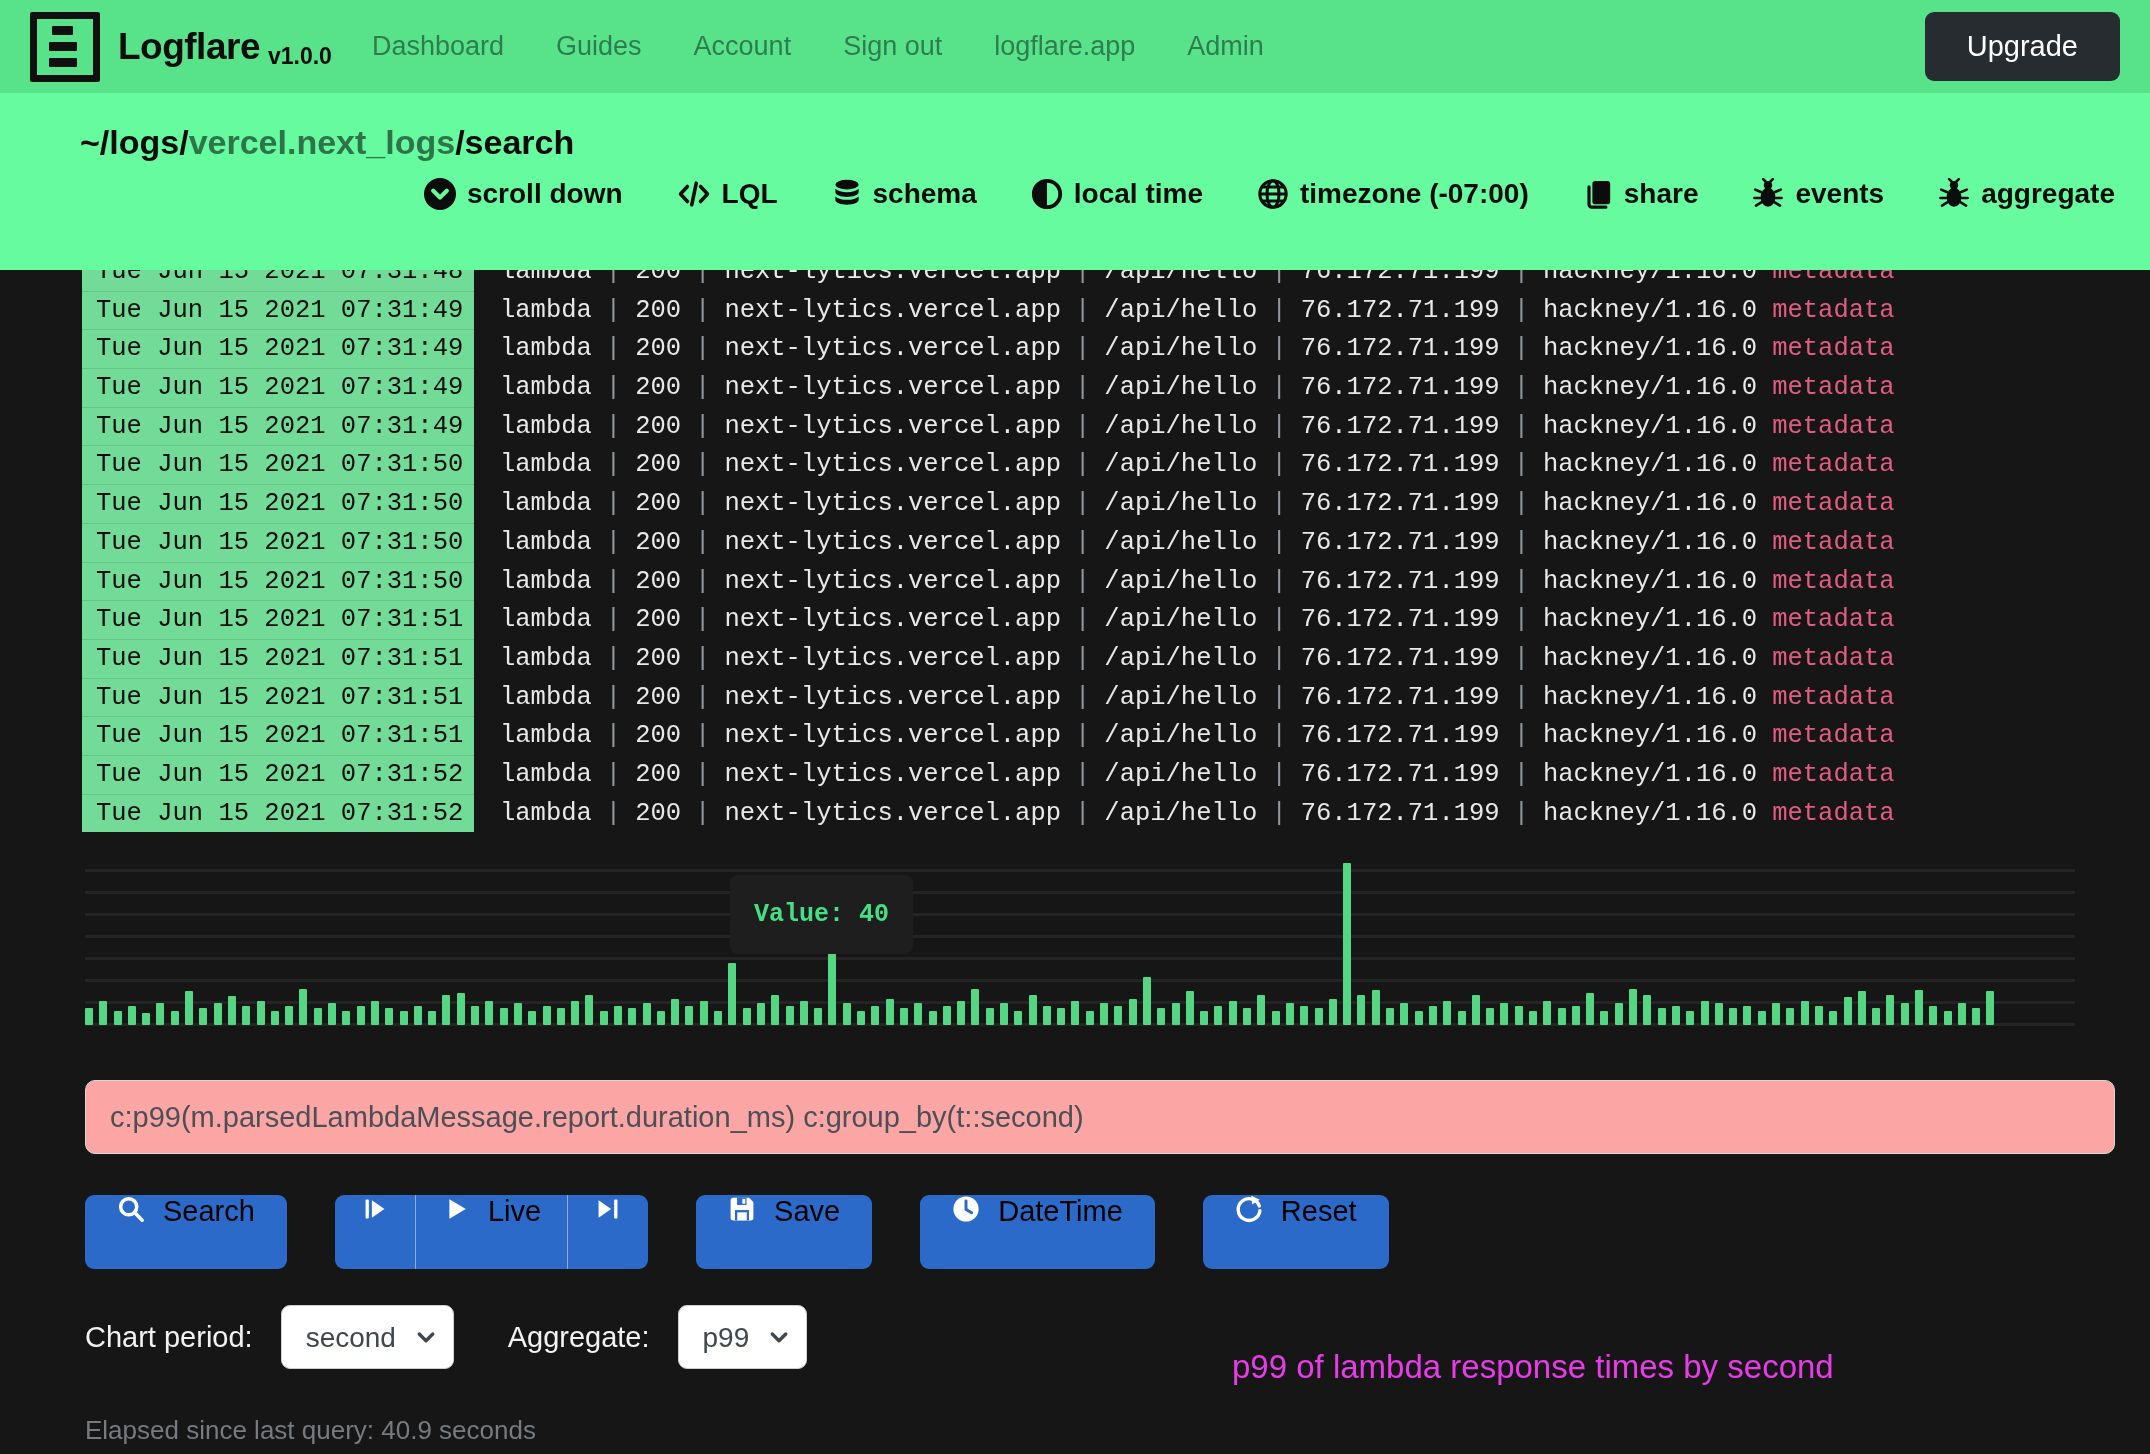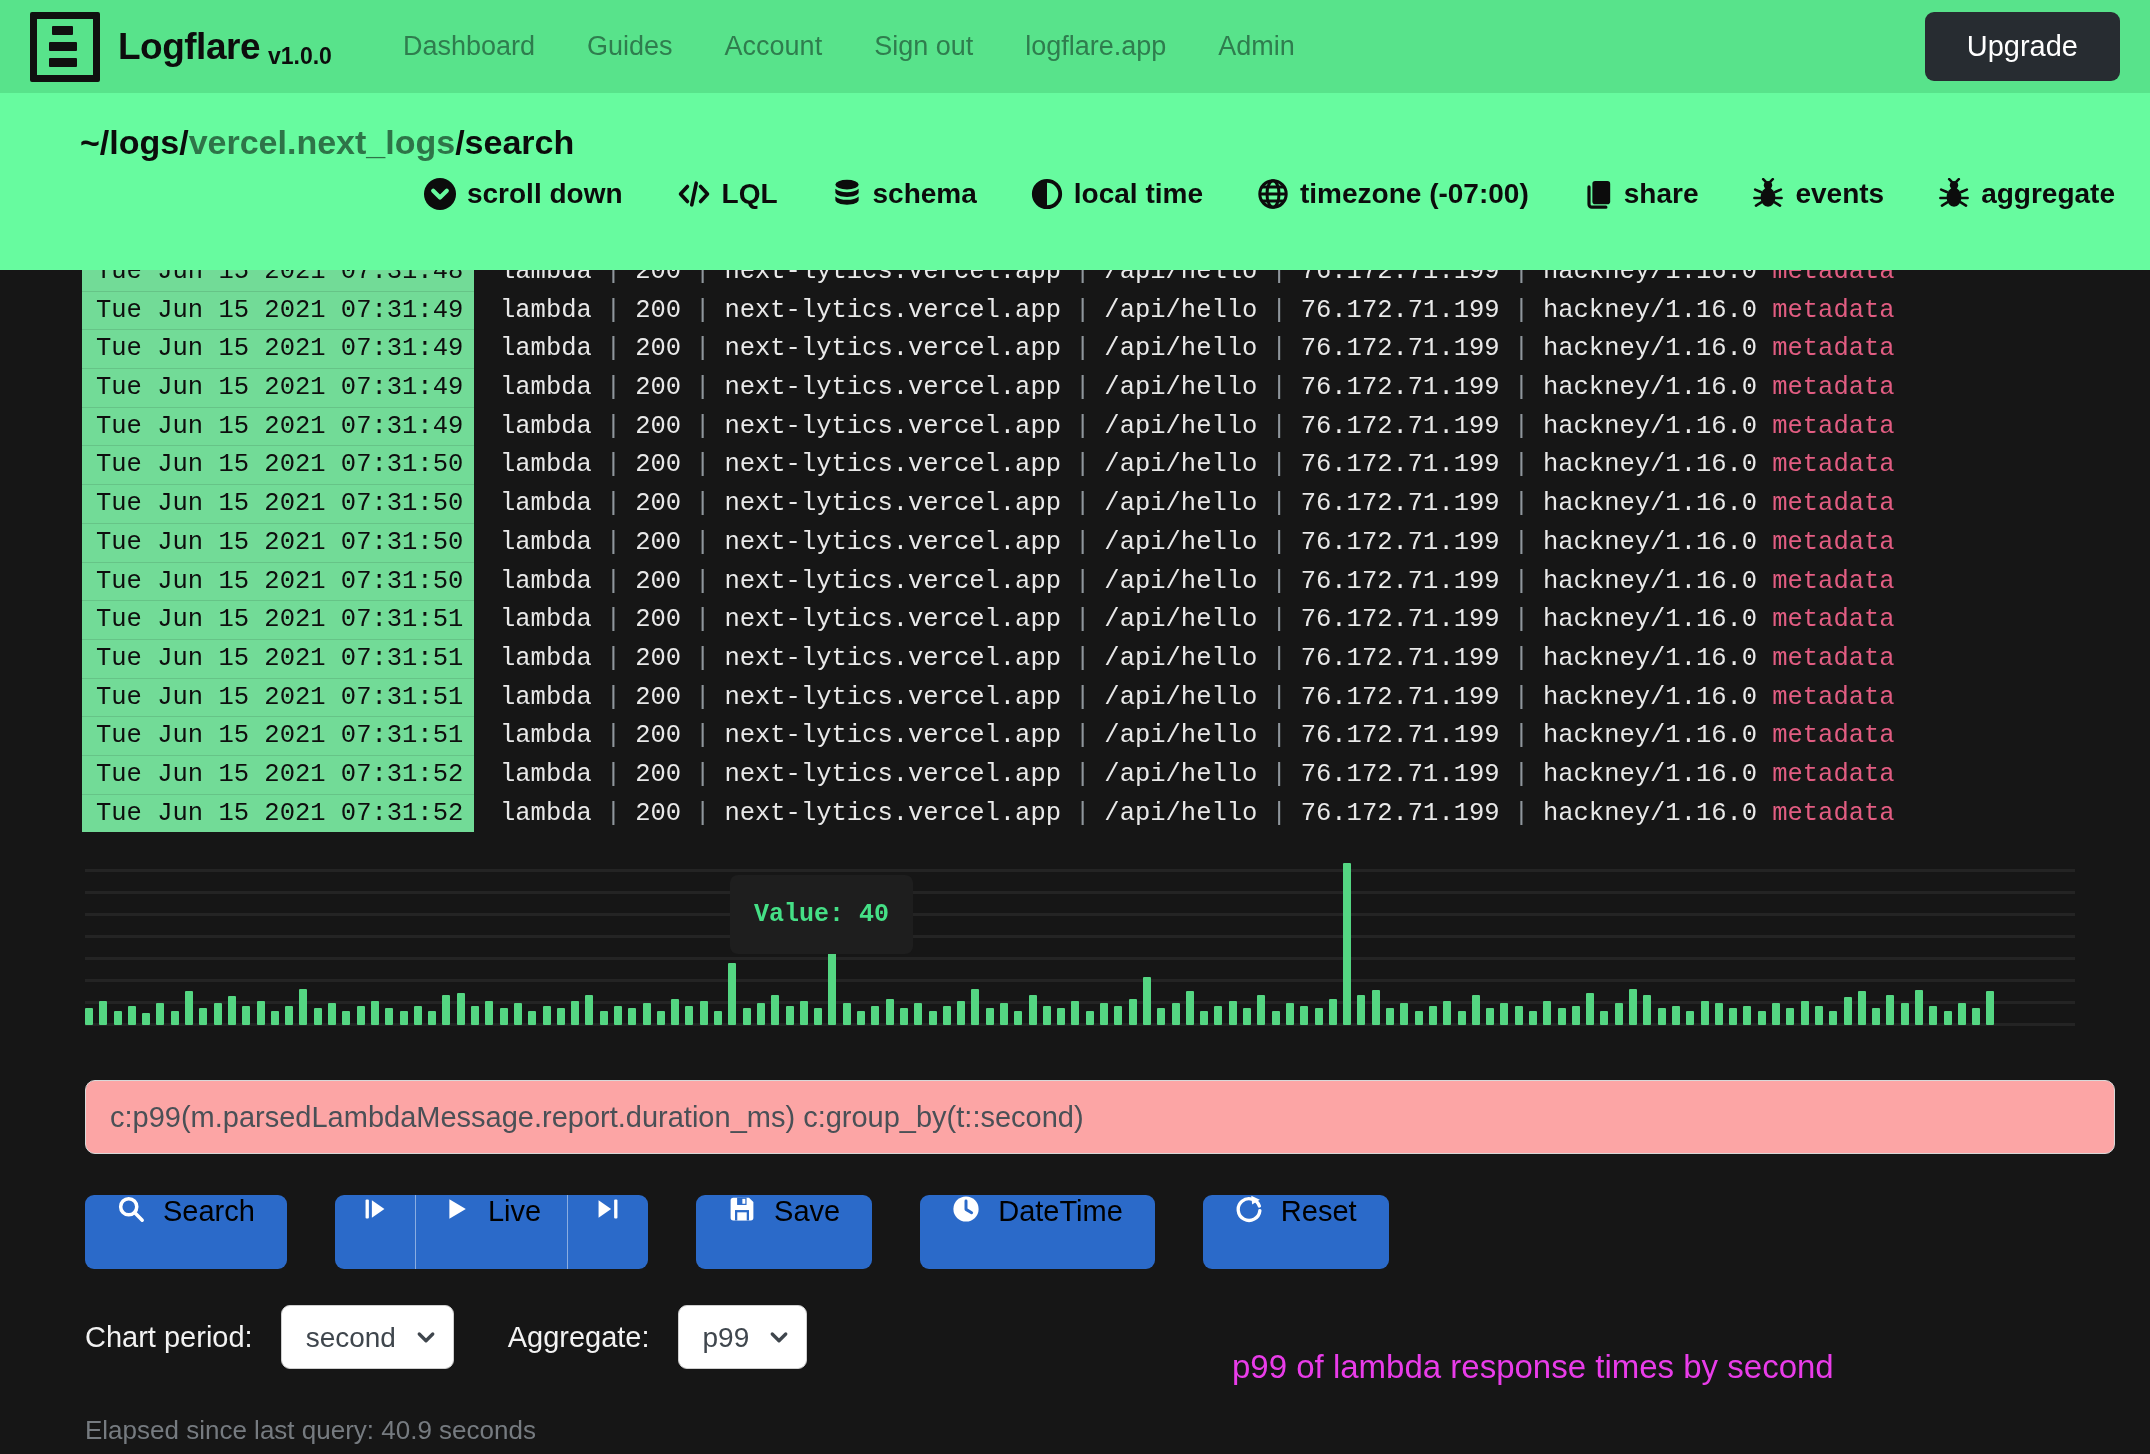--- a/index.html
+++ b/index.html
@@ -9,21 +9,21 @@
 
   
   .navbar { height:93px; background:#58e38b; display:flex; align-items:center; padding:0 30px; }
   .logo-box { width:70px; height:70px; border:7px solid #101010; border-radius:2px; display:flex; flex-direction:column; justify-content:center; gap:7px; padding:0 7px; background:transparent; }
   .logo-box .bar { height:9px; background:#101010; border-radius:1px; }
   .logo-box .bar.b1 { width:50%; margin-left:18%; }
   .logo-box .bar.b2 { width:66%; margin-left:12%; }
   .logo-box .bar.b3 { width:66%; margin-left:12%; }
   .brand { font-size:37px; font-weight:700; color:#0d0d0d; margin-left:18px; letter-spacing:-0.5px; }
   .version { font-size:23px; font-weight:700; color:#0d0d0d; margin-left:8px; margin-top:20px; }
-  .nav-links { display:flex; align-items:center; gap:52px; margin-left:71px; }
+  .nav-links { display:flex; align-items:center; gap:52px; margin-left:40px; }
   .nav-link { font-size:27px; color:#2f7d4e; cursor:pointer; }
   .upgrade-btn { margin-left:auto; background:#272c31; color:#ffffff; font-size:29px; border:none; border-radius:9px; padding:18px 42px; cursor:pointer; }
 
   
   .subheader { height:177px; background:#67fb9f; padding:30px 35px 0 80px; }
   .breadcrumb { font-size:34px; font-weight:700; color:#0c0c0c; }
   .breadcrumb .muted { color:#2e7448; }
   .controls-row { display:flex; justify-content:flex-end; align-items:center; gap:54px; margin-top:16px; padding-right:0; }
   .control-item { display:flex; align-items:center; gap:11px; font-size:28px; font-weight:600; color:#0c0c0c; cursor:pointer; }
   .control-item svg { display:block; }

